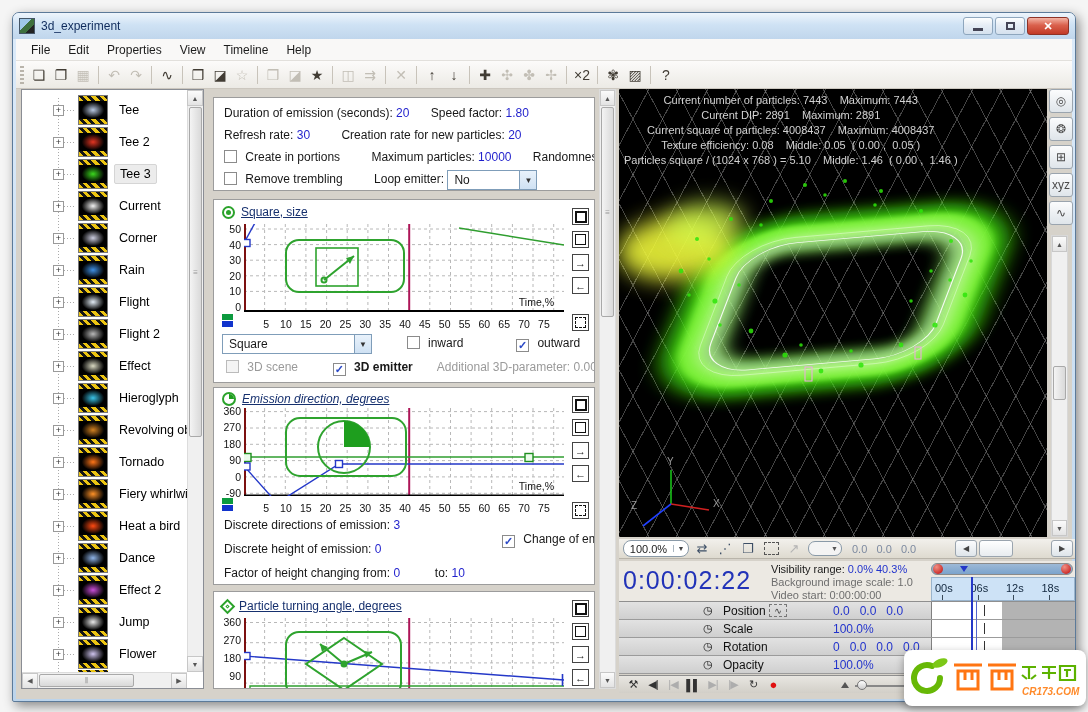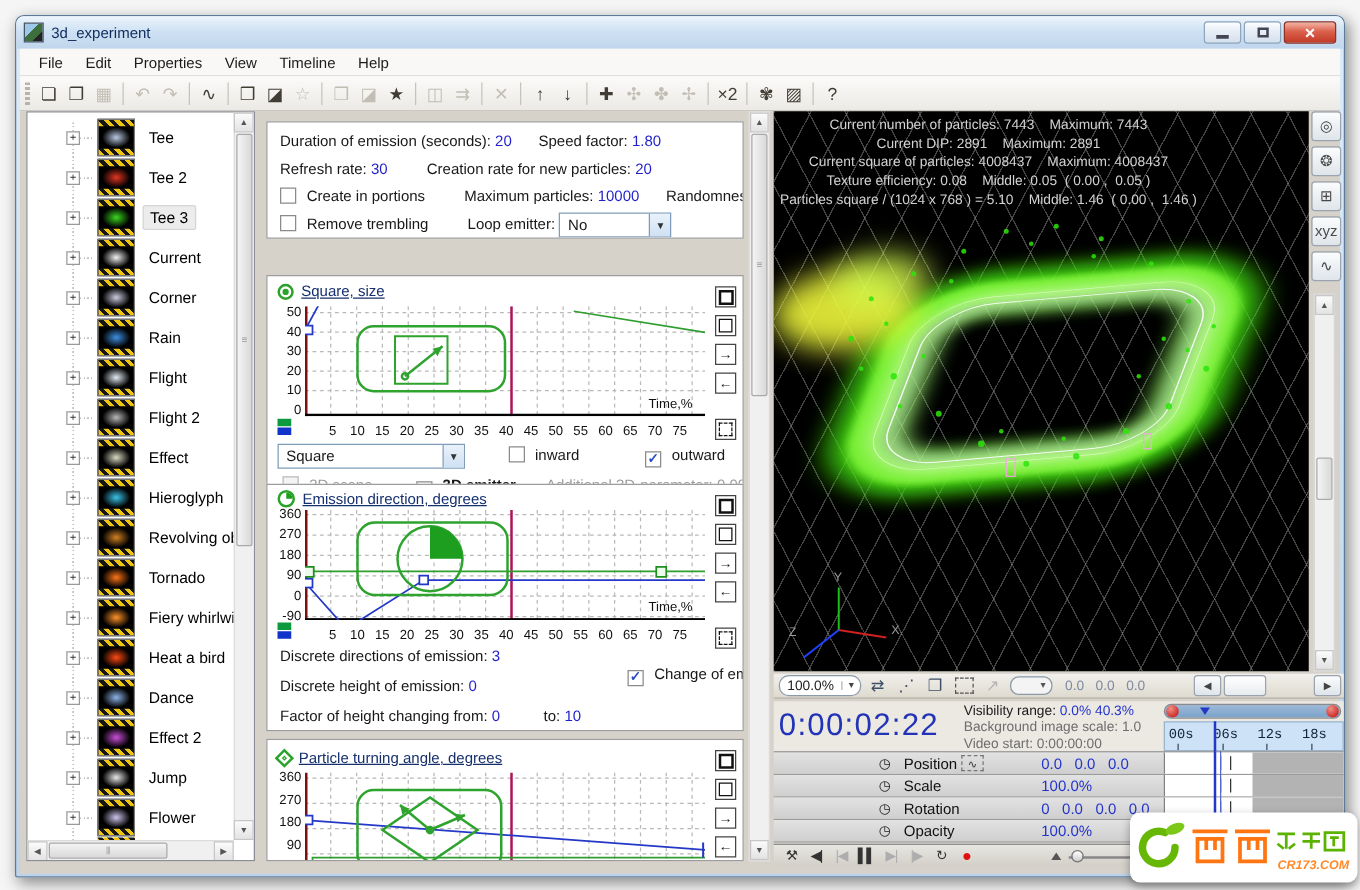--- a/index.html
+++ b/index.html
@@ -71,21 +71,21 @@
   .sb-btn { position:absolute; width:16px; height:16px; display:flex; align-items:center; justify-content:center;
     font-size:7px; color:#555; background:linear-gradient(#fbfbfb,#e3e3e3); border:1px solid #c7c7c7; }
   .sb-thumb { position:absolute; background:linear-gradient(90deg,#f4f4f4,#d9d9d9); border:1px solid #a9a9a9; border-radius:2px; }
   .sb-thumb.h { background:linear-gradient(#f4f4f4,#d9d9d9); }
   .gripmark { position:absolute; left:50%; top:50%; transform:translate(-50%,-50%); font-size:8px; color:#999; }
 
   
   .midpanel { position:absolute; left:191px; top:0; width:412px; height:600px; background:#d6d2ca; }
   .section { position:absolute; left:6px; width:382px; background:#fff; border:1px solid #9c9c9c; overflow:hidden; }
   .sec-params { top:8px; height:94px; }
-  .sec-g1 { top:110px; height:184px;margin-top:21px; }
+  .sec-g1 { top:110px; height:184px; }
   .sec-g2 { top:298px; height:198px; }
   .sec-g3 { top:502px; height:98px; }
   .prow { position:absolute; left:10px; right:4px; font-size:12px; color:#181818; white-space:nowrap; }
   .pv { color:#1f1fcc; }
   .plabel { color:#181818; }
   .gap18 { display:inline-block; width:18px; } .gap28 { display:inline-block; width:28px; }
   .cb { display:inline-block; width:13px; height:13px; border:1px solid #8b8b8b; background:#fff;
     vertical-align:-2px; margin-right:5px; text-align:center; line-height:11px; font-size:11px; color:#2b49c6; }
   .cb.checked::after { content:"✓"; font-weight:bold; }
   .cb.disabled { border-color:#bbb; background:#f4f4f4; }
@@ -172,21 +172,21 @@
   .vinfo .l2 { color:#6e6e6e; }
   .rangebar { position:absolute; left:312px; top:2px; width:142px; height:12px; border:1px solid #8a8a8a;
     border-radius:6px; background:linear-gradient(#9db9d6,#7ba3cc); }
   .rangebar .ball { position:absolute; top:0px; width:10px; height:10px; border-radius:50%;
     background:radial-gradient(circle at 35% 30%, #f09084, #c00808); }
   .rangebar .ball.l { left:1px; } .rangebar .ball.r { right:1px; }
   .rangebar .mark { position:absolute; left:28px; top:2px; width:0; height:0;
     border-left:4px solid transparent; border-right:4px solid transparent; border-top:6px solid #2438c8; }
   .ruler { position:absolute; left:312px; top:16px; width:144px; height:24px; background:#cde2f6;
     border:1px solid #9ab4cc; display:flex; }
-  .ruler span { position:relative; display:inline-block; width:36px; font-size:11px; color:#10253c; padding:4px 0 0 3px;font-family:Liberation Mono, monospace; }
+  .ruler span { position:relative; display:inline-block; width:36px; font-size:11px; color:#10253c; padding:4px 0 0 3px; }
   .ruler span::after { content:""; position:absolute; left:10px; bottom:0; width:1px; height:5px; background:#3a4a5a; }
 
   
   .tracks { position:absolute; left:0; top:512px; width:456px; height:73px; border-top:1px solid #8f8f8f; }
   .trow { position:absolute; left:0; width:456px; height:18px; border-bottom:1px solid #9b9b9b; }
   .trow .left { position:absolute; left:0; top:0; width:312px; height:17px; background:linear-gradient(#e2e2e2,#cfcfcf); }
   .trow .right { position:absolute; left:312px; top:0; width:144px; height:17px; background:#fff; border-left:1px solid #808080; }
   .tw-ic { position:absolute; left:84px; top:2px; font-size:11px; color:#222; }
   .tlabel { position:absolute; left:104px; top:2px; font-size:12px; color:#111; }
   .tvalue { position:absolute; left:214px; top:2px; font-size:12px; color:#2233cc; white-space:pre; }
@@ -593,21 +593,21 @@
           <div class="gbtns">
             <span class="gb gb-bold"></span>
             <span class="gb gb-thin"></span>
             <span class="gb">→</span>
             <span class="gb">←</span>
             <span class="gb gb-fit"></span>
           </div>
         </div>
 
         <div class="section sec-g2">
-          <div class="ghead" style="top:4px;">
+          <div class="ghead" style="top:4px;font-style:italic;">
             <span class="pie-ic"></span>
             <span class="gtitle">Emission direction, degrees</span>
           </div>
           <div class="yticks" style="left:1px;top:17px;height:94px;">
 
           <span>360</span>
               <span>270</span>
               <span>180</span>
               <span>90</span>
               <span>0</span>

